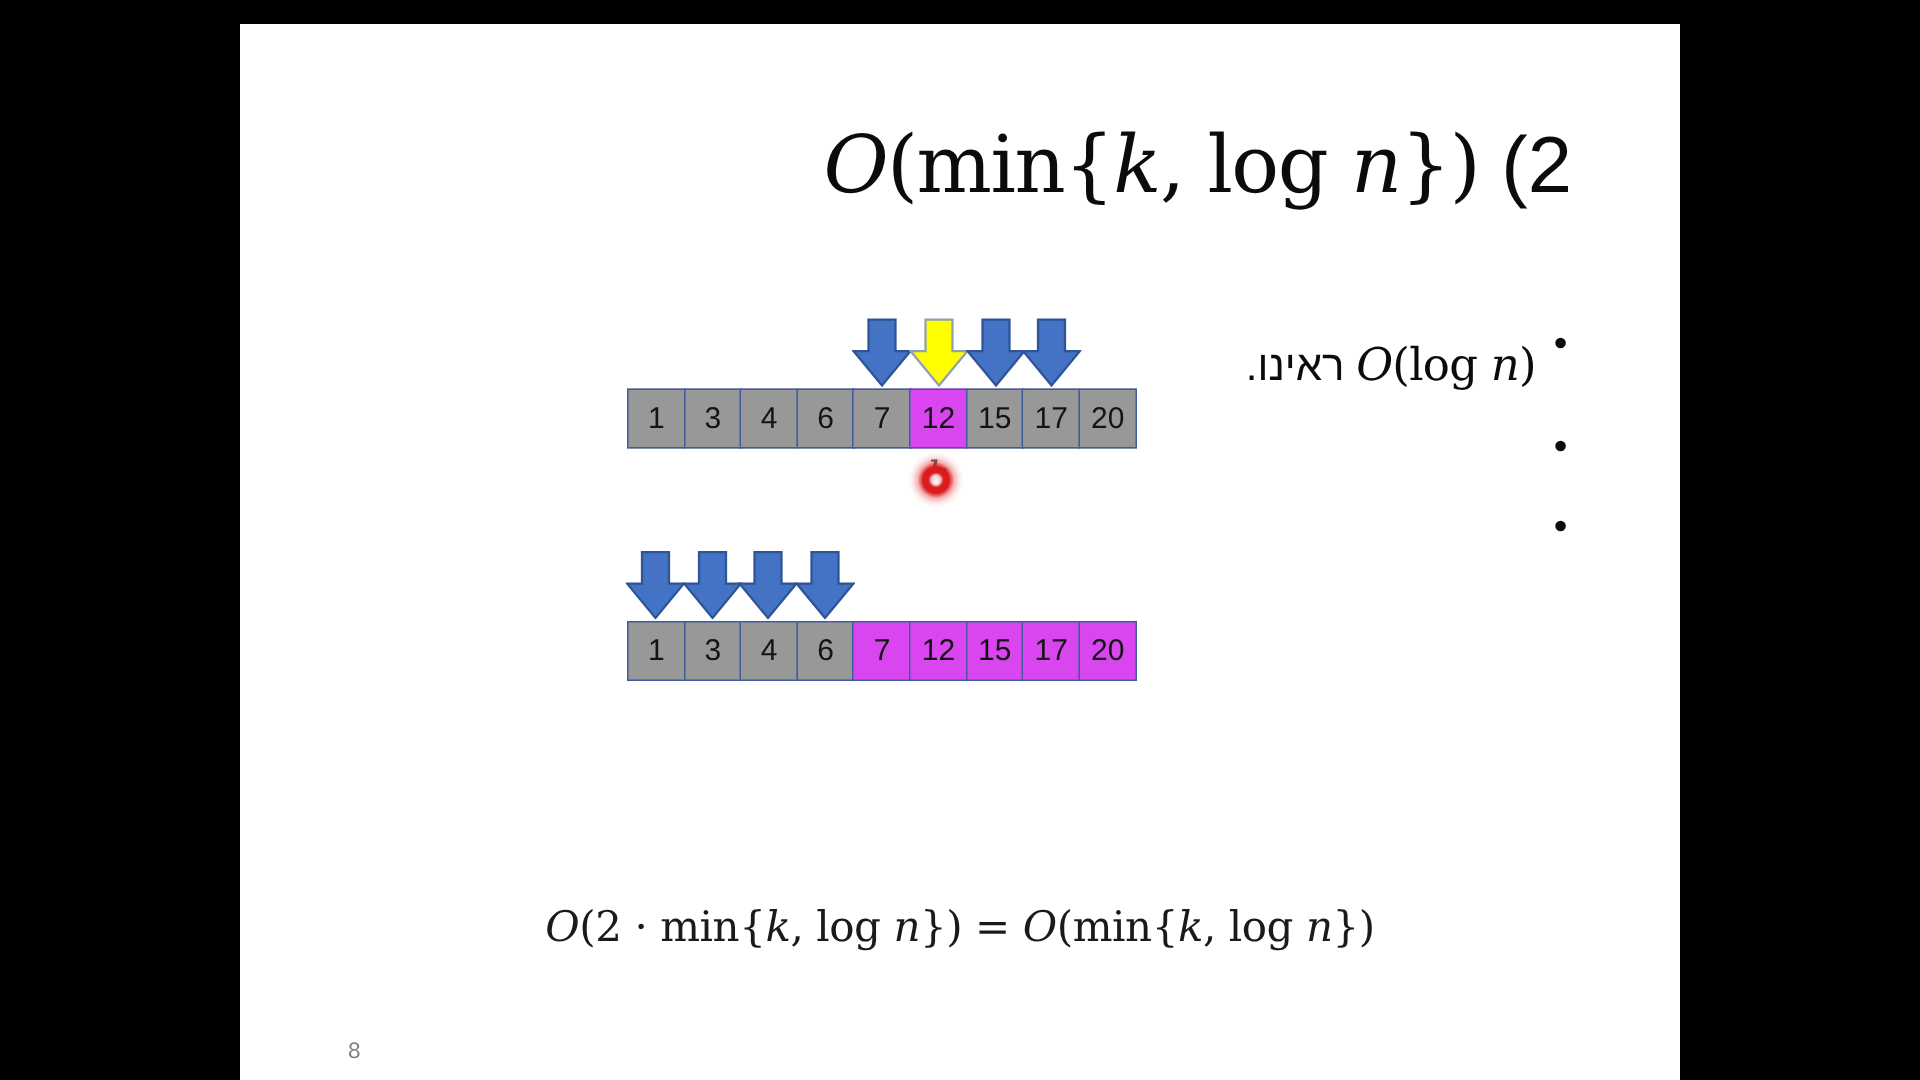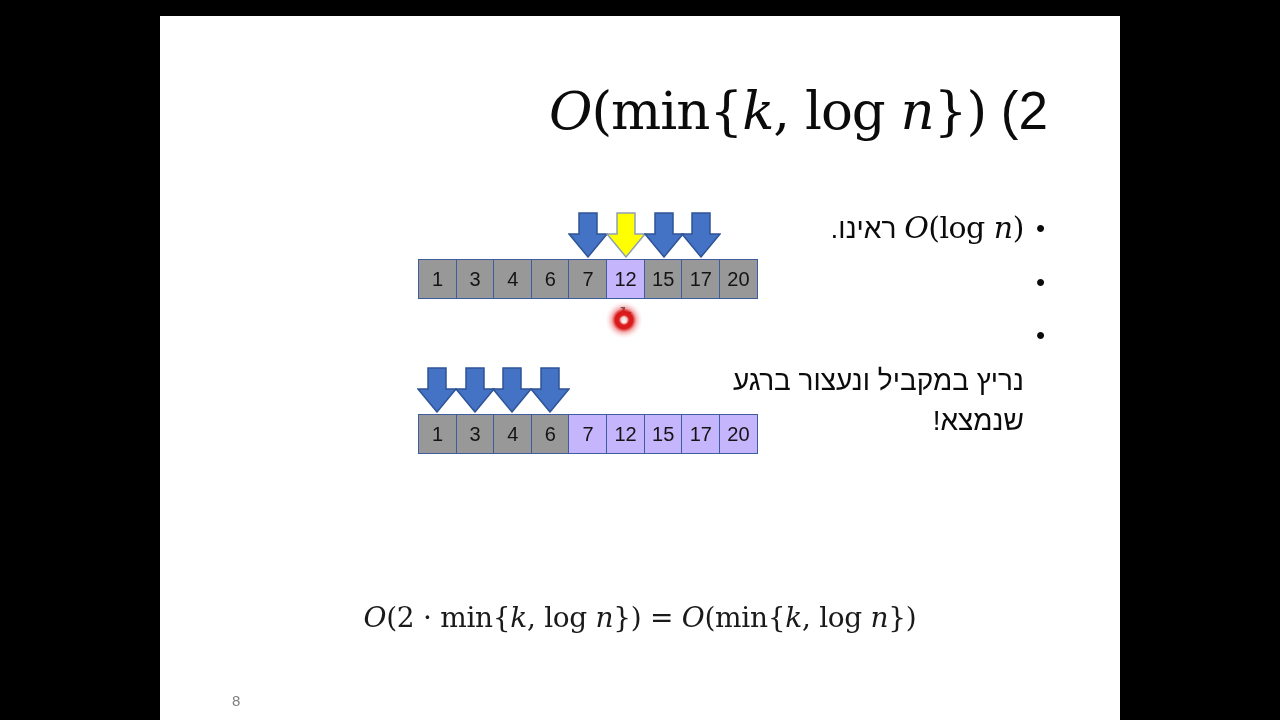--- a/index.html
+++ b/index.html
@@ -13,31 +13,31 @@
   .it{font-style:italic;font-family:"DejaVu Serif",serif;}
   .rm{font-style:normal;font-family:"DejaVu Serif",serif;}
   .sans{font-family:"Liberation Sans",sans-serif;font-style:normal;letter-spacing:0;}
 
   
   .bullets{position:absolute;top:192px;right:75px;width:420px;direction:rtl;color:#0b0b0b;}
   .bullet-row{display:flex;direction:rtl;align-items:flex-start;margin-bottom:13px;line-height:40px;}
   .bullet-dot{font-size:26px;line-height:40px;margin-left:12px;flex:0 0 auto;}
   .bullet-content{font-size:28px;max-width:372px;text-align:right;}
   .bmath{direction:ltr;display:inline-block;font-family:"DejaVu Serif",serif;font-size:30px;
-         letter-spacing:-0.5px;vertical-align:baseline;}
-  .heb{font-family:"Liberation Sans","DejaVu Sans",sans-serif;margin-top:46px;}
+         letter-spacing:-0.5px;vertical-align:baseline;margin-top:16px;}
+  .heb{font-family:"Liberation Sans","DejaVu Sans",sans-serif;}
 
   
   .array-group{position:absolute;width:340px;}
   .arrow-layer{position:absolute;left:0;top:0;width:340px;height:47px;}
   .arrow{position:absolute;top:0;width:40px;height:46px;}
   .cells{position:absolute;left:0;top:47px;display:flex;width:340px;height:40px;
          box-sizing:border-box;}
   .cell{flex:1 1 0;display:flex;align-items:center;justify-content:center;
-        border:1.5px solid #3E5C9E;margin-left:-1.5px;background:#c4b5fd;
+        border:1.5px solid #3E5C9E;margin-left:-1.5px;background:#d946ef;
         font-size:20px;color:#141414;box-sizing:border-box;}
   .cell:first-child{margin-left:0;}
   .cell.gray{background:#989898;}
   .k-label{position:absolute;top:90px;transform:translateX(-50%);
            font-family:"DejaVu Serif",serif;font-style:italic;font-size:25px;color:#111;}
 
   
   .formula{position:absolute;top:585px;left:0;width:100%;text-align:center;
            font-family:"DejaVu Serif",serif;font-size:28px;letter-spacing:-0.3px;color:#1a1a1a;}
 
@@ -68,21 +68,20 @@
         <span class="bullet-content">
           <span class="bmath" dir="ltr"><span class="it">O</span><span class="rm">(log </span><span class="it">n</span><span class="rm">)</span></span>
           <span class="heb">ראינו.</span>
         </span>
       </div>
       <div class="bullet-row">
         <span class="bullet-dot">•</span>
       </div>
       <div class="bullet-row">
         <span class="bullet-dot">•</span>
-        <span class="bullet-content heb">נריץ במקביל ונעצור ברגע שנמצא!</span>
       </div>
     </div>
 
     <div class="array-group" style="left:258px;top:196px;height:134px;">
       <div class="arrow-layer">
           <div class="arrow" style="left: 150px;"><svg width="40" height="46" viewBox="0 0 40 46">
               <polygon points="11,1 29,1 29,22 39,22 20,45 1,22 11,22" fill="#4472C4" stroke="#2F5496" stroke-width="1.5" stroke-linejoin="miter"></polygon>
             </svg></div>
           <div class="arrow" style="left: 187.778px;"><svg width="40" height="46" viewBox="0 0 40 46">
               <polygon points="11,1 29,1 29,22 39,22 20,45 1,22 11,22" fill="#FFFF00" stroke="#8FA0B6" stroke-width="1.5" stroke-linejoin="miter"></polygon>

